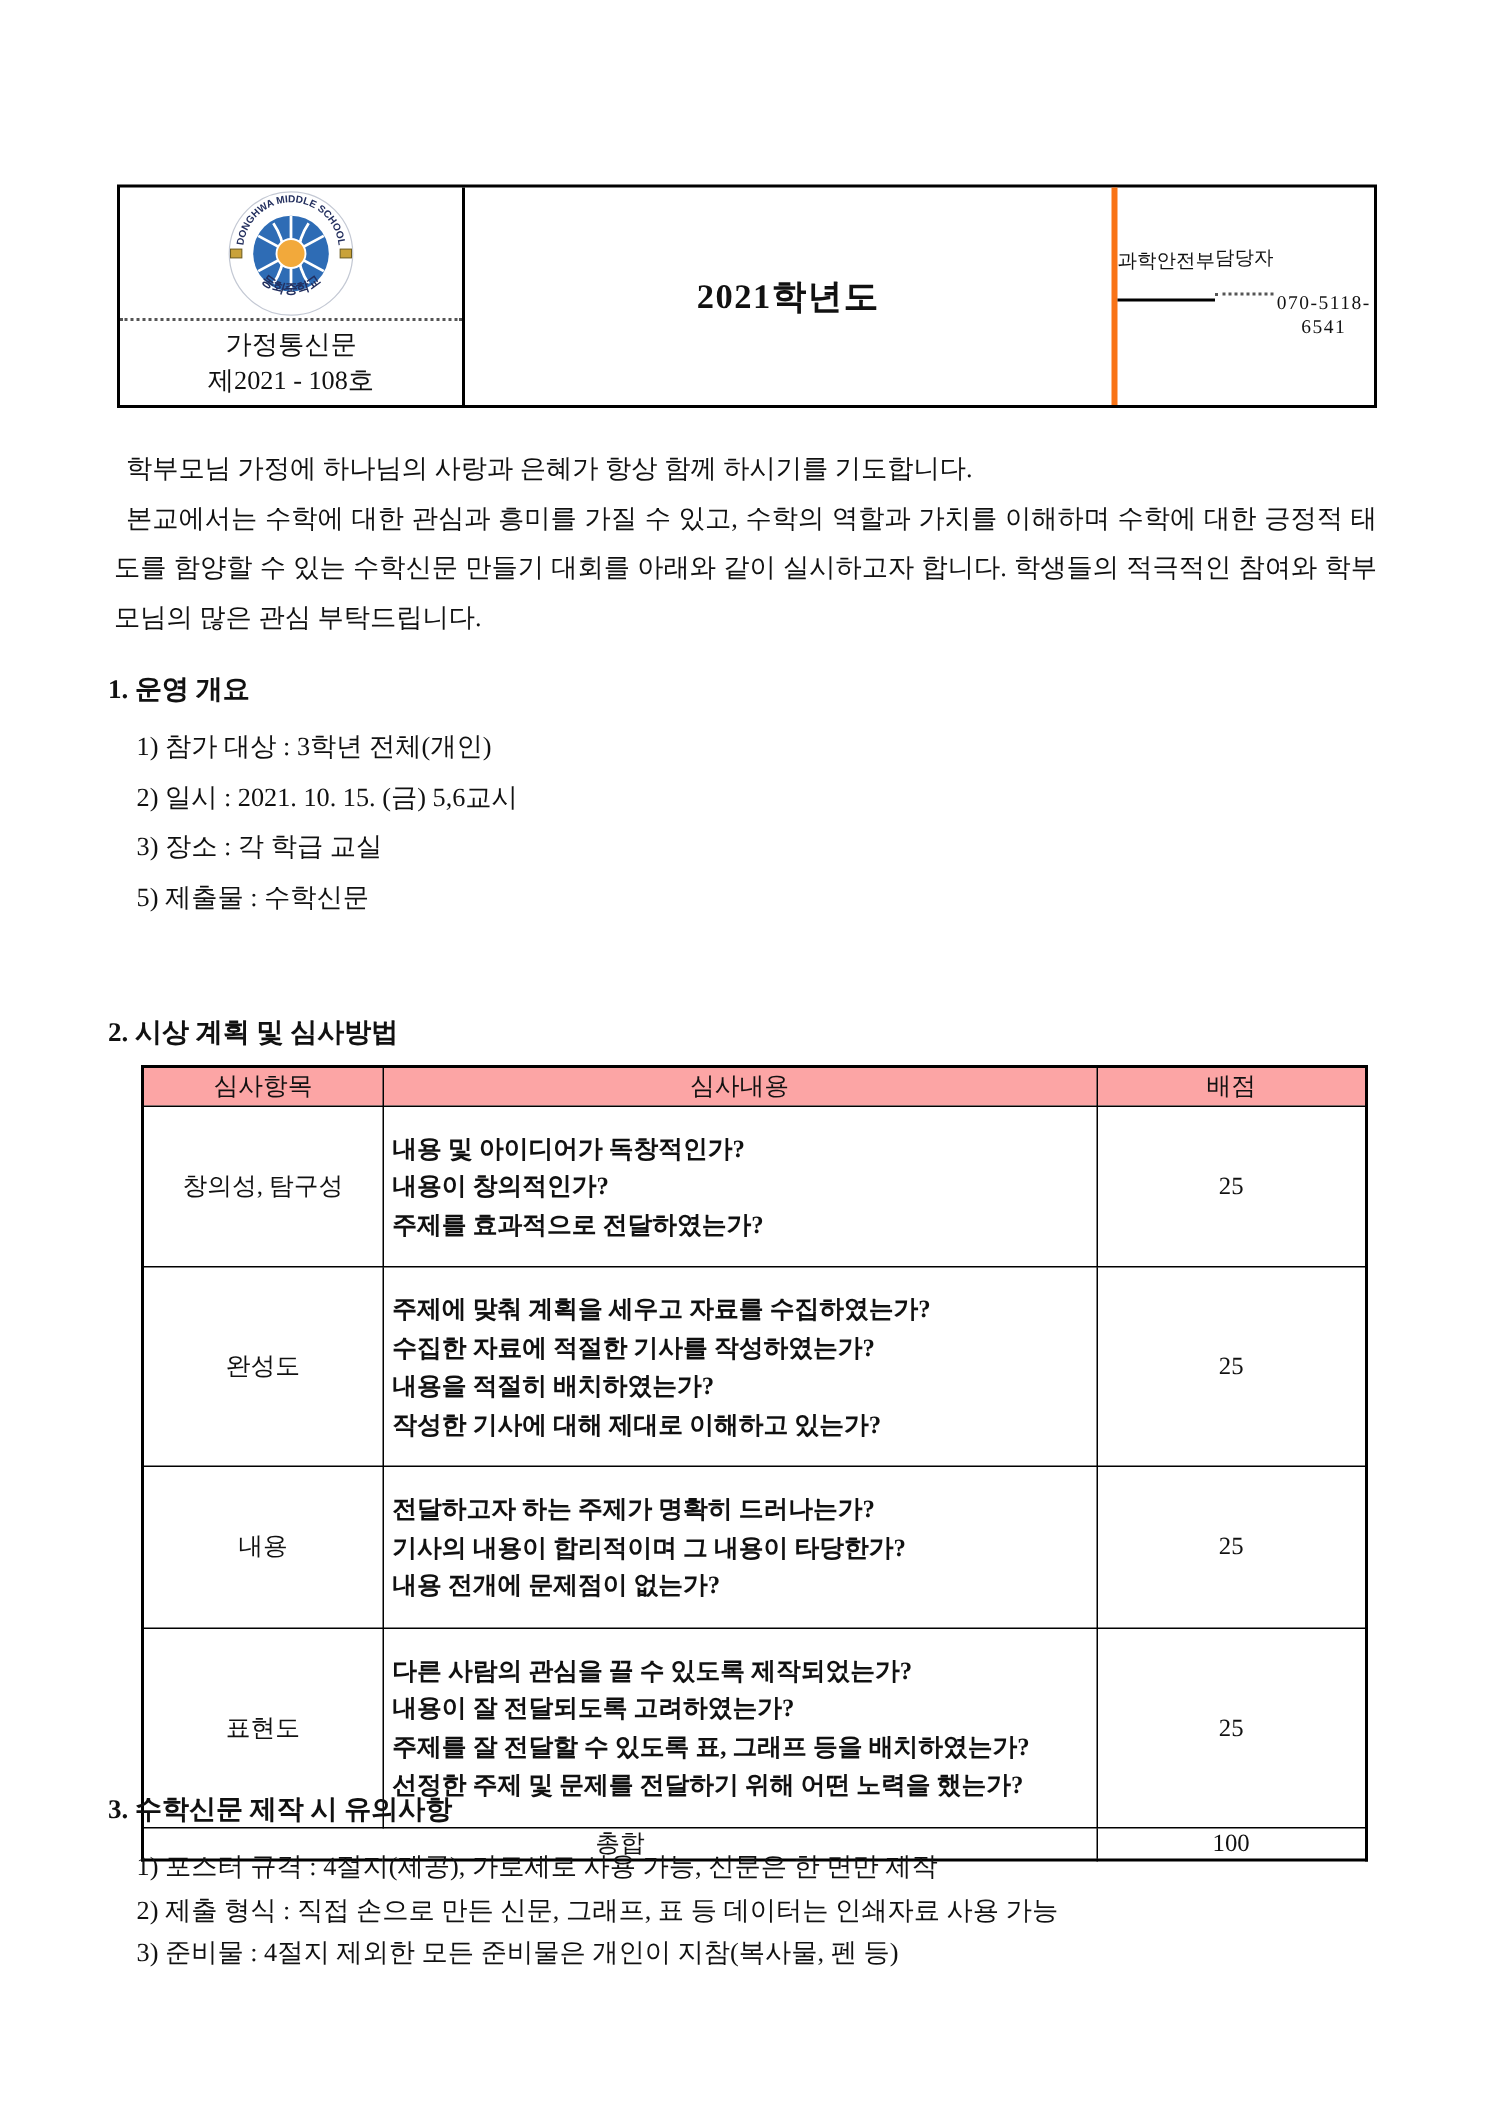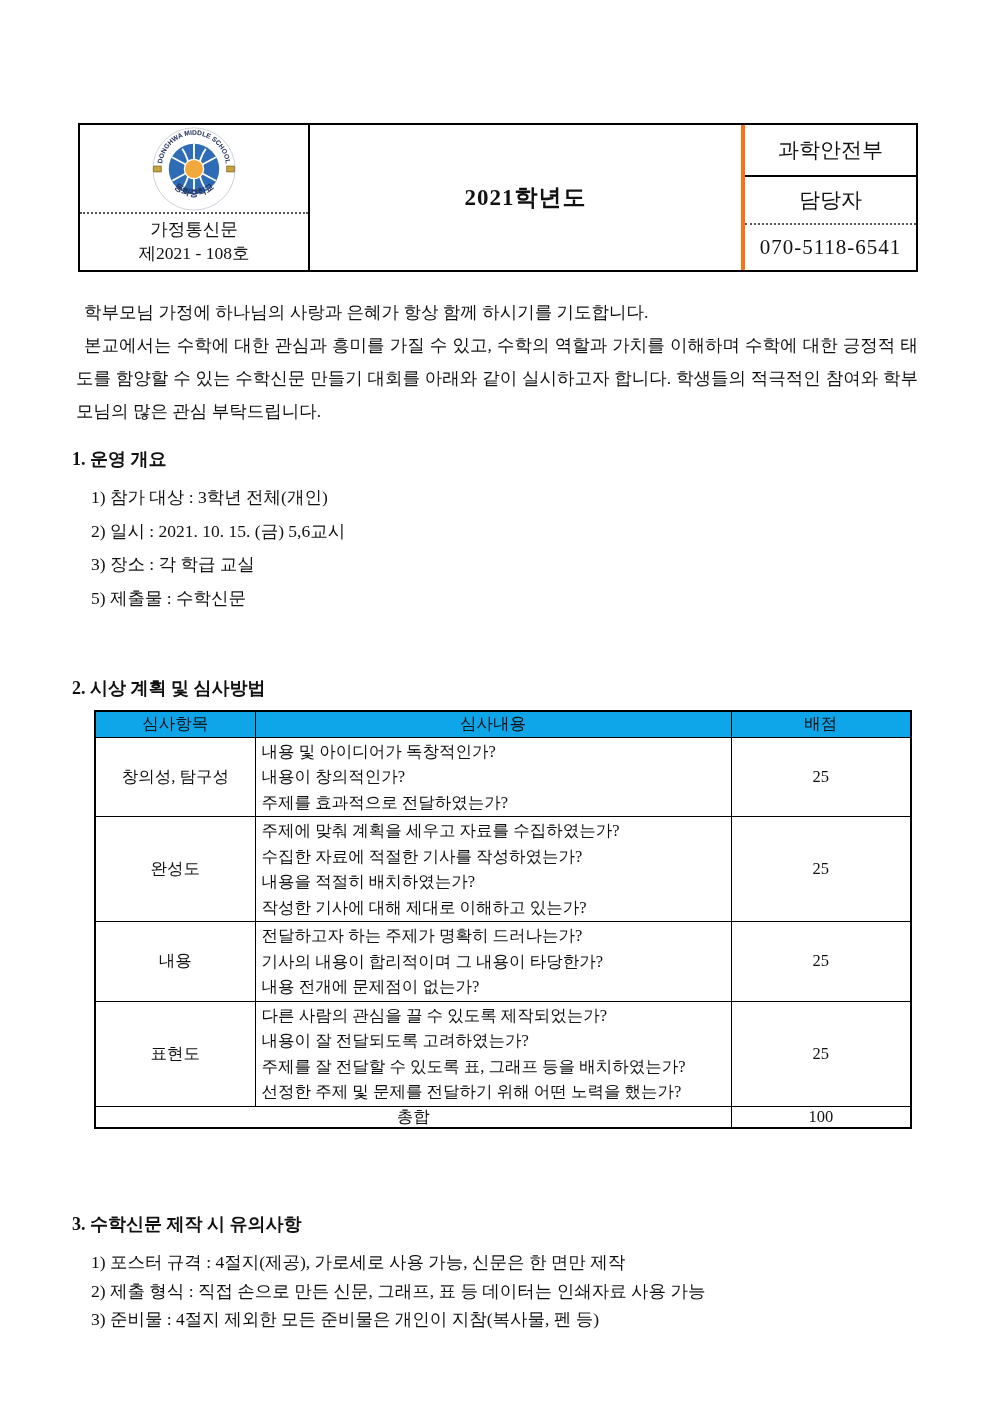--- a/index.html
+++ b/index.html
@@ -20,21 +20,21 @@
     width:840px; height:149px;
     border:2px solid #000;
     display:flex;
   }
   .lh-left { width:230px; border-right:2px solid #000; display:flex; flex-direction:column; }
   .logo-area { height:89px; display:flex; align-items:center; justify-content:center; border-bottom:2px dotted #555; }
   .doc-meta { flex:1; display:flex; flex-direction:column; justify-content:space-evenly; text-align:center; font-size:17.5px; padding:2px 0 4px 0; }
   .lh-center { flex:1; border-right:4px solid #f97316; display:flex; flex-direction:column; align-items:center; justify-content:center; gap:16px; }
   .title1 { font-size:23px; font-weight:bold; letter-spacing:1px; }
   .title2 { font-size:27px; font-weight:bold; letter-spacing:1px; word-spacing:10px; }
-  .lh-right { width:171px; display:flex; flex-direction:column; font-size:21px; text-align:center; }
+  .lh-right { width:171px; display:flex; flex-direction:row; font-size:13px; text-align:center;margin-top:24px; }
   .lh-r1 { height:52px; border-bottom:2px solid #000; display:flex; align-items:center; justify-content:center; }
   .lh-r2 { height:48px; border-bottom:2px dotted #555; display:flex; align-items:center; justify-content:center; }
   .lh-r3 { flex:1; display:flex; align-items:center; justify-content:center; letter-spacing:1px; }
 
   
   .intro {
     position:absolute; left:76px; top:296px; width:842px;
     font-size:17.5px; line-height:33px; text-align:justify;
   }
   .intro p { text-indent:8px; }
@@ -42,41 +42,41 @@
   
   .section { position:absolute; left:72px; width:848px; }
   .sec-heading { font-size:18px; font-weight:bold; line-height:25px; margin-bottom:6px; }
   .section ul { list-style:none; padding-left:19px; }
   .section li { font-size:17.5px; line-height:32.5px; }
   .sec1 { top:447px; }
   .sec1 .sec-heading { margin-bottom:9px; }
   .sec1 li { line-height:33.5px; }
   .sec2 { top:676px; }
   .sec3 { top:1194px; }
-  .sec3 .sec-heading { margin-bottom:11px;margin-top:18px; }
+  .sec3 .sec-heading { margin-bottom:11px; }
   .sec3 li { line-height:28.5px; }
 
   
   .scoring-table {
     margin:9px 0 0 22px;
     width:818px;
     border-collapse:collapse;
     font-size:16.5px;
   }
   .scoring-table th, .scoring-table td { border:1.5px solid #000; }
   .scoring-table { border:2px solid #000; }
   .scoring-table thead th {
-    background:#0ea5e9;
+    background:#fca5a5;
     font-weight:normal;
     height:26px;
     text-align:center;
   }
   .col-item  { width:160px; text-align:center; }
   .col-score { width:180px; text-align:center; }
-  .criteria-cell { padding:1px 6px; }
+  .criteria-cell { padding:15px 6px;font-weight:bold; }
   .criteria-line { line-height:25.5px; }
   .total-row td { height:22px; text-align:center; line-height:20px; }
 </style>
 </head>
 <body>
 
 <div class="page">
 
   <div class="letterhead">
     <div class="lh-left">

